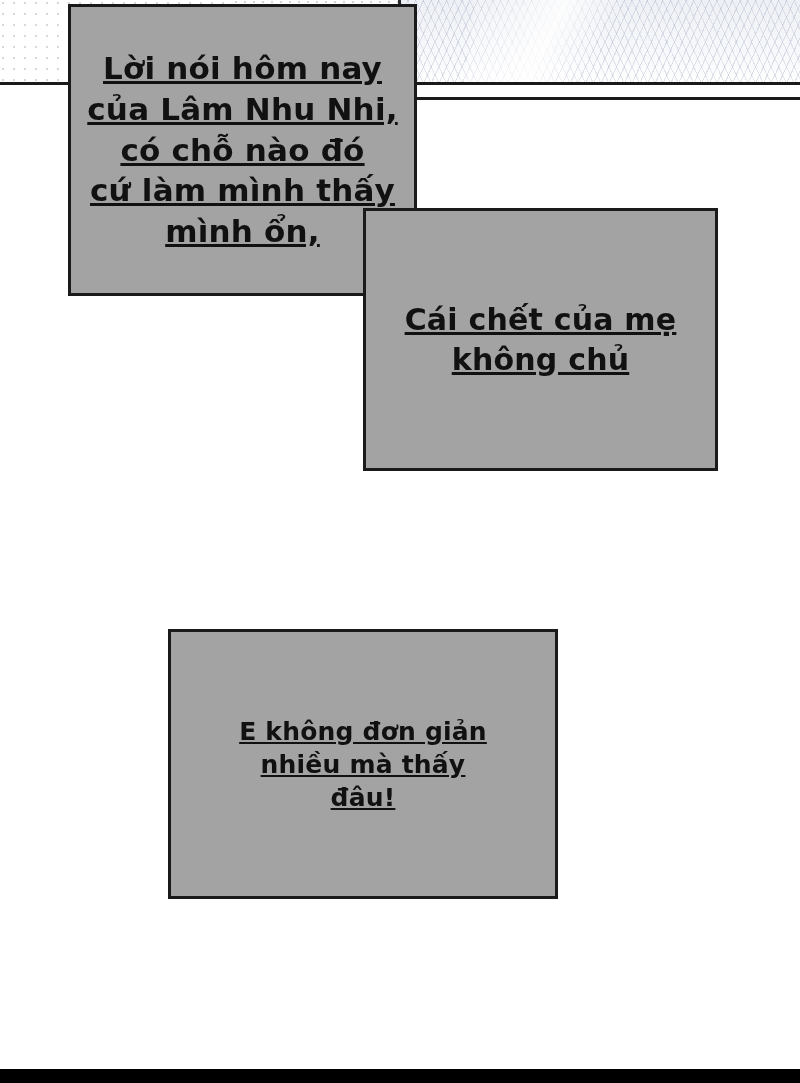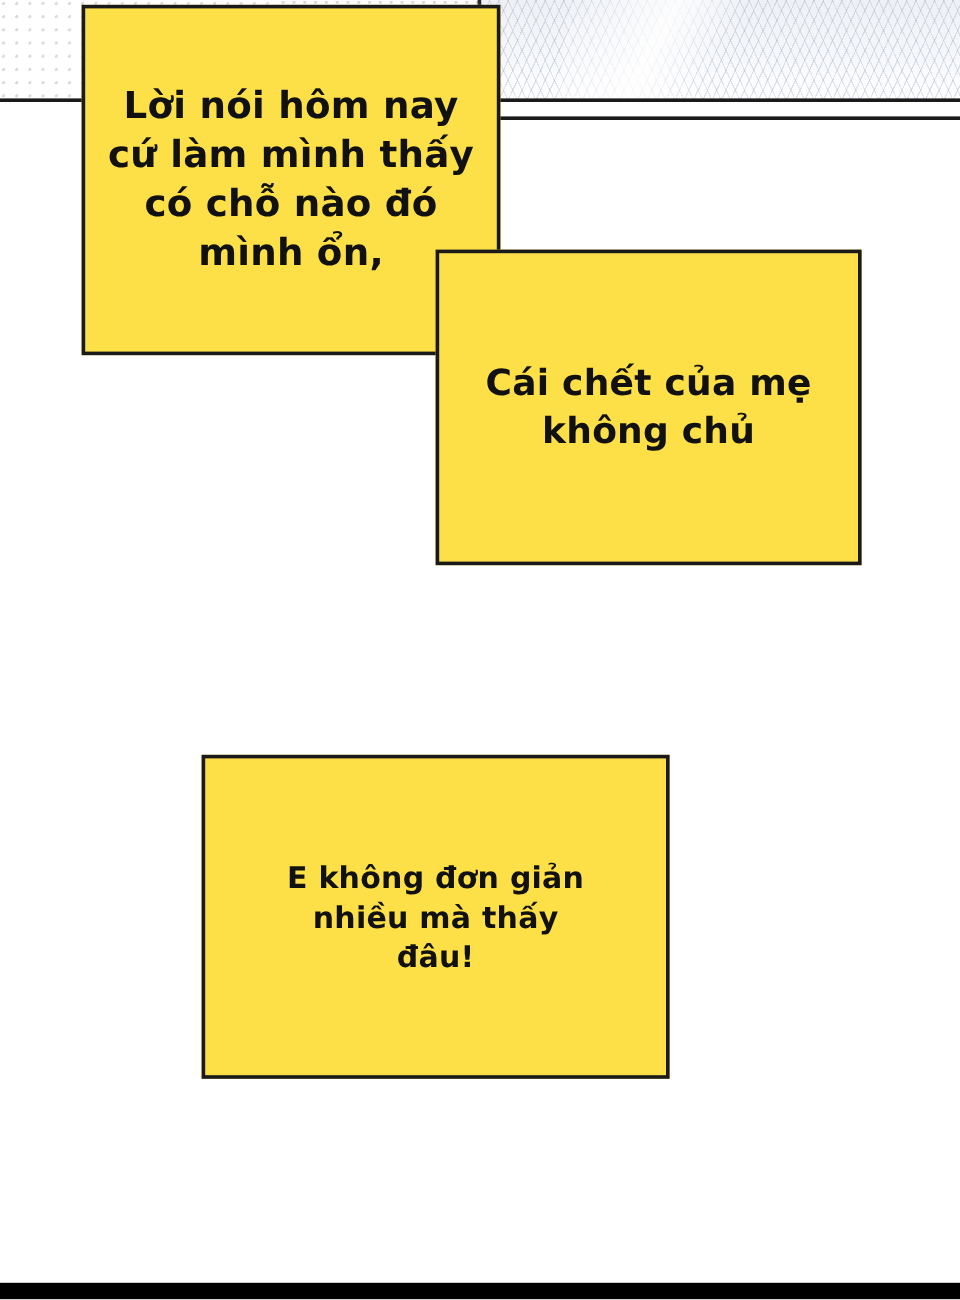--- a/index.html
+++ b/index.html
@@ -102,33 +102,34 @@
     left: 0;
     bottom: 0;
     width: 800px;
     height: 14px;
     background: #000000;
   }
 
   
   .bubble {
     position: absolute;
-    background: #fde047;
+    background: #a3a3a3;
     border: 3px solid #1a1a1a;
     box-sizing: border-box;
     display: flex;
     flex-direction: column;
     align-items: center;
     justify-content: center;
     text-align: center;
     color: #111111;
     font-family: "DejaVu Sans", sans-serif;
     font-weight: 700;
     line-height: 1.32;
     letter-spacing: .2px;
+    text-decoration: underline;
   }
   .bubble .line {
     display: block;
     white-space: nowrap;
   }
 
   #bubble-1 {
     left: 68px;
     top: 4px;
     width: 349px;
@@ -163,22 +164,23 @@
     <div class="art-panel-shine"></div>
     <div class="art-dots"></div>
     <div class="art-dots2"></div>
     <div class="art-edge-left"></div>
   </div>
   <div class="art-underline"></div>
   <div class="art-hline"></div>
 
   <div class="bubble" id="bubble-1">
     <span class="line">Lời nói hôm nay</span>
+    <span class="line">của Lâm Nhu Nhi,</span>
+    <span class="line">có chỗ nào đó</span>
     <span class="line">cứ làm mình thấy</span>
-    <span class="line">có chỗ nào đó</span>
     <span class="line">mình ổn,</span>
   </div>
 
   <div class="bubble" id="bubble-2">
     <span class="line">Cái chết của mẹ</span>
     <span class="line">không chủ</span>
   </div>
 
   <div class="bubble" id="bubble-3">
     <span class="line">E không đơn giản</span>

